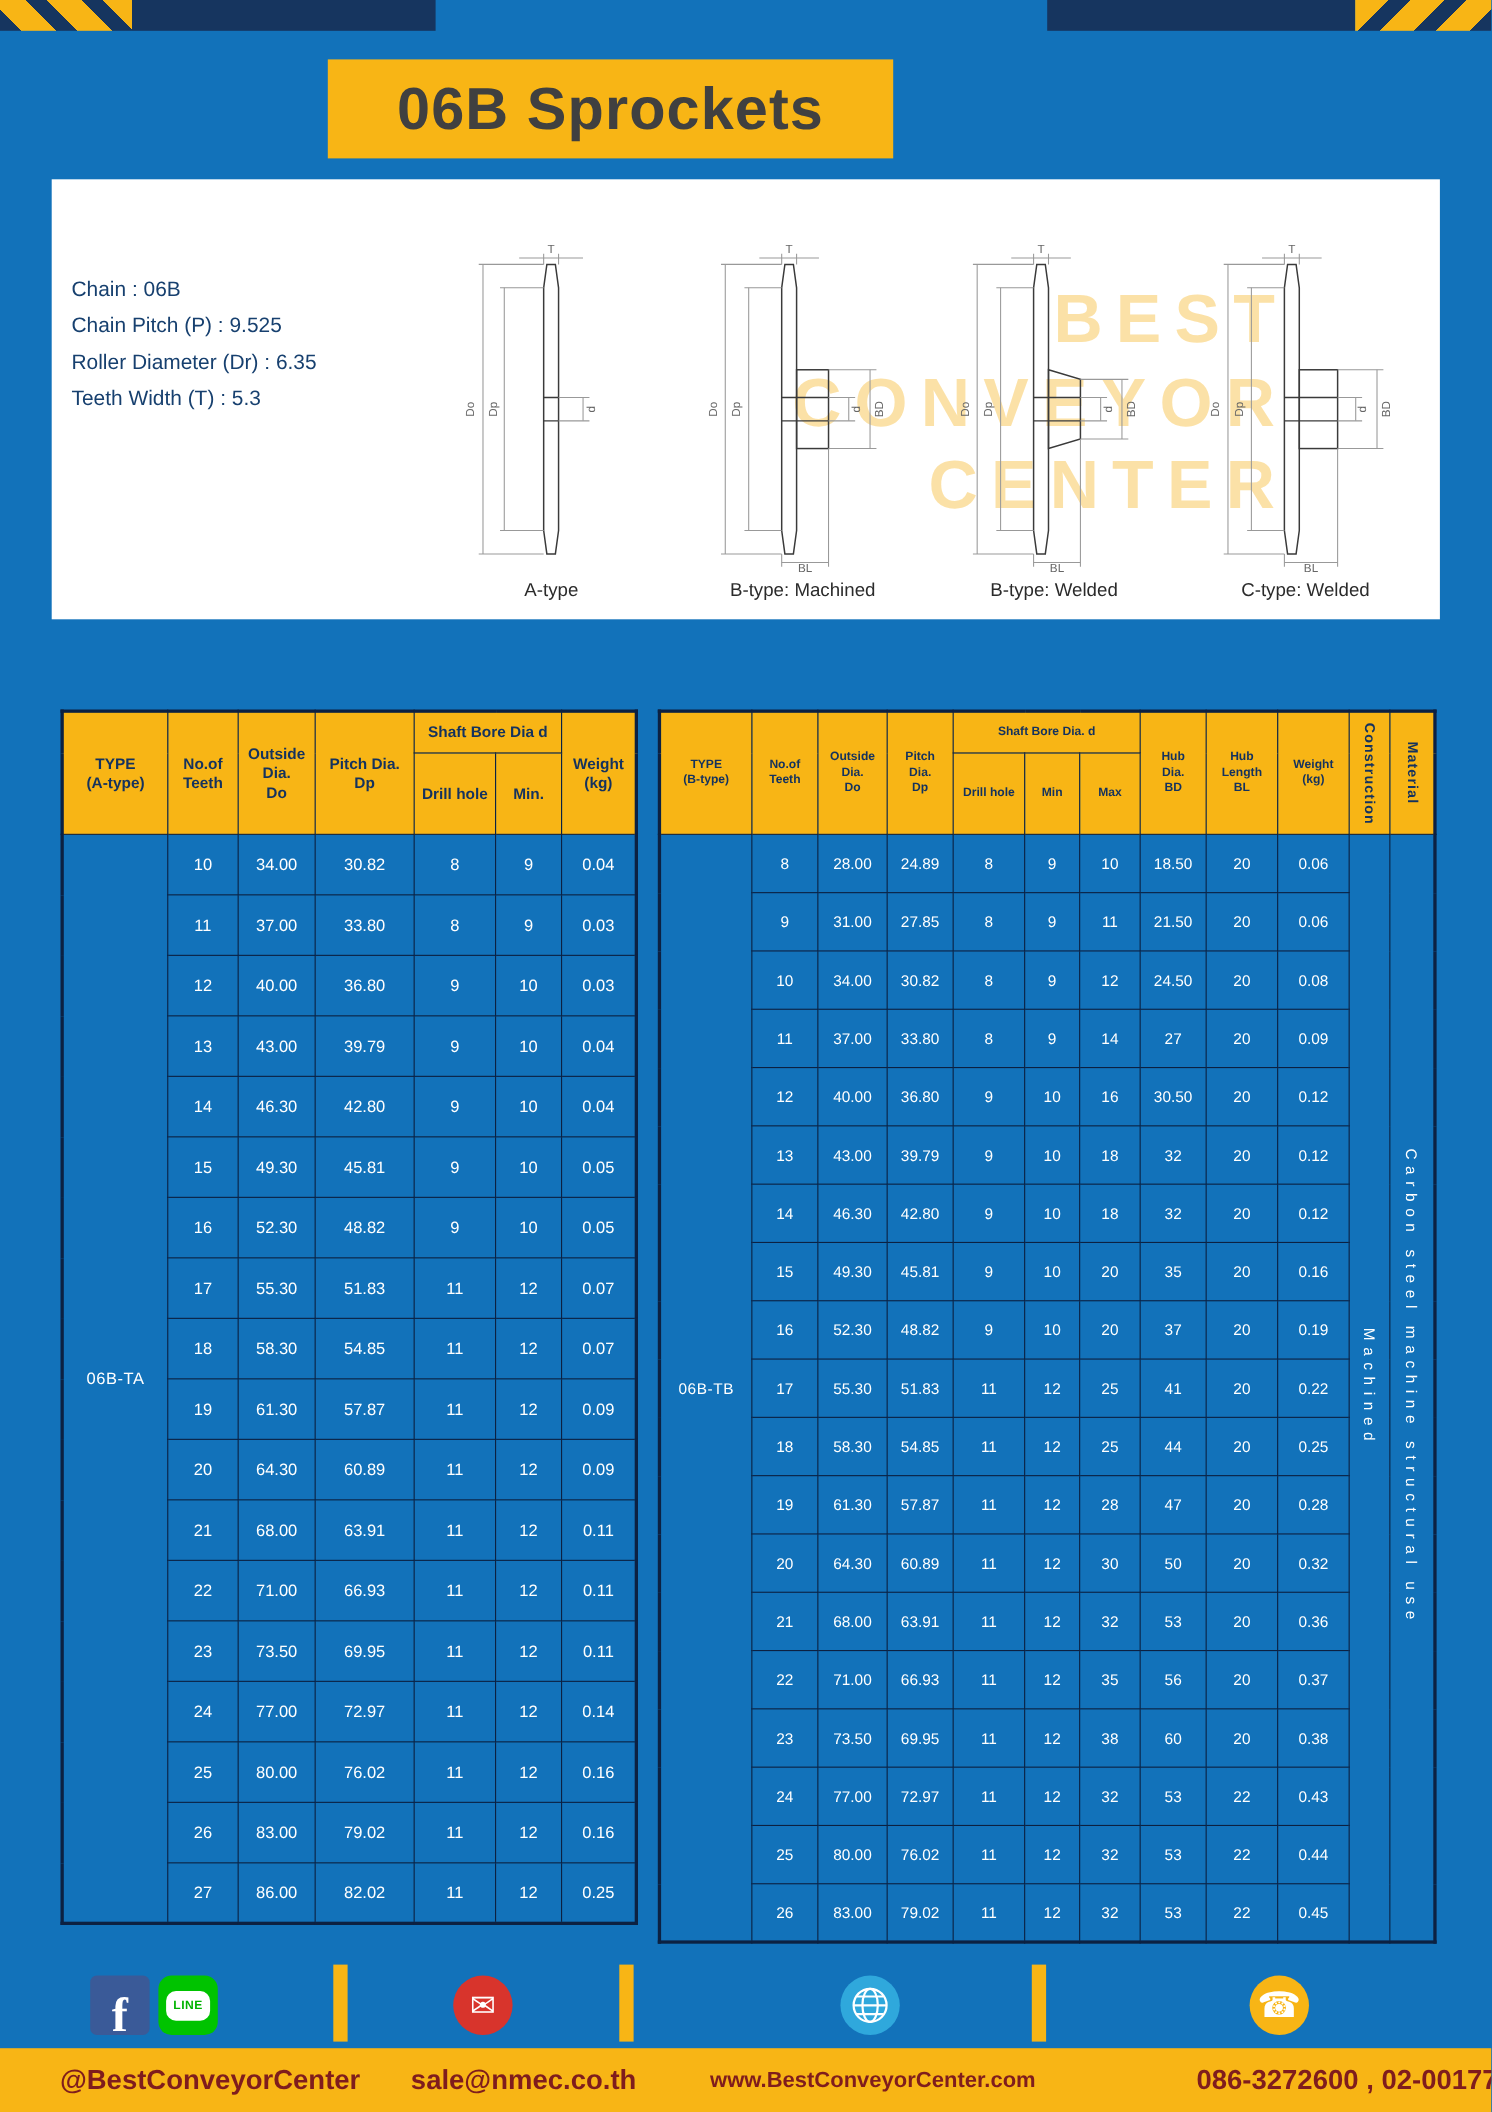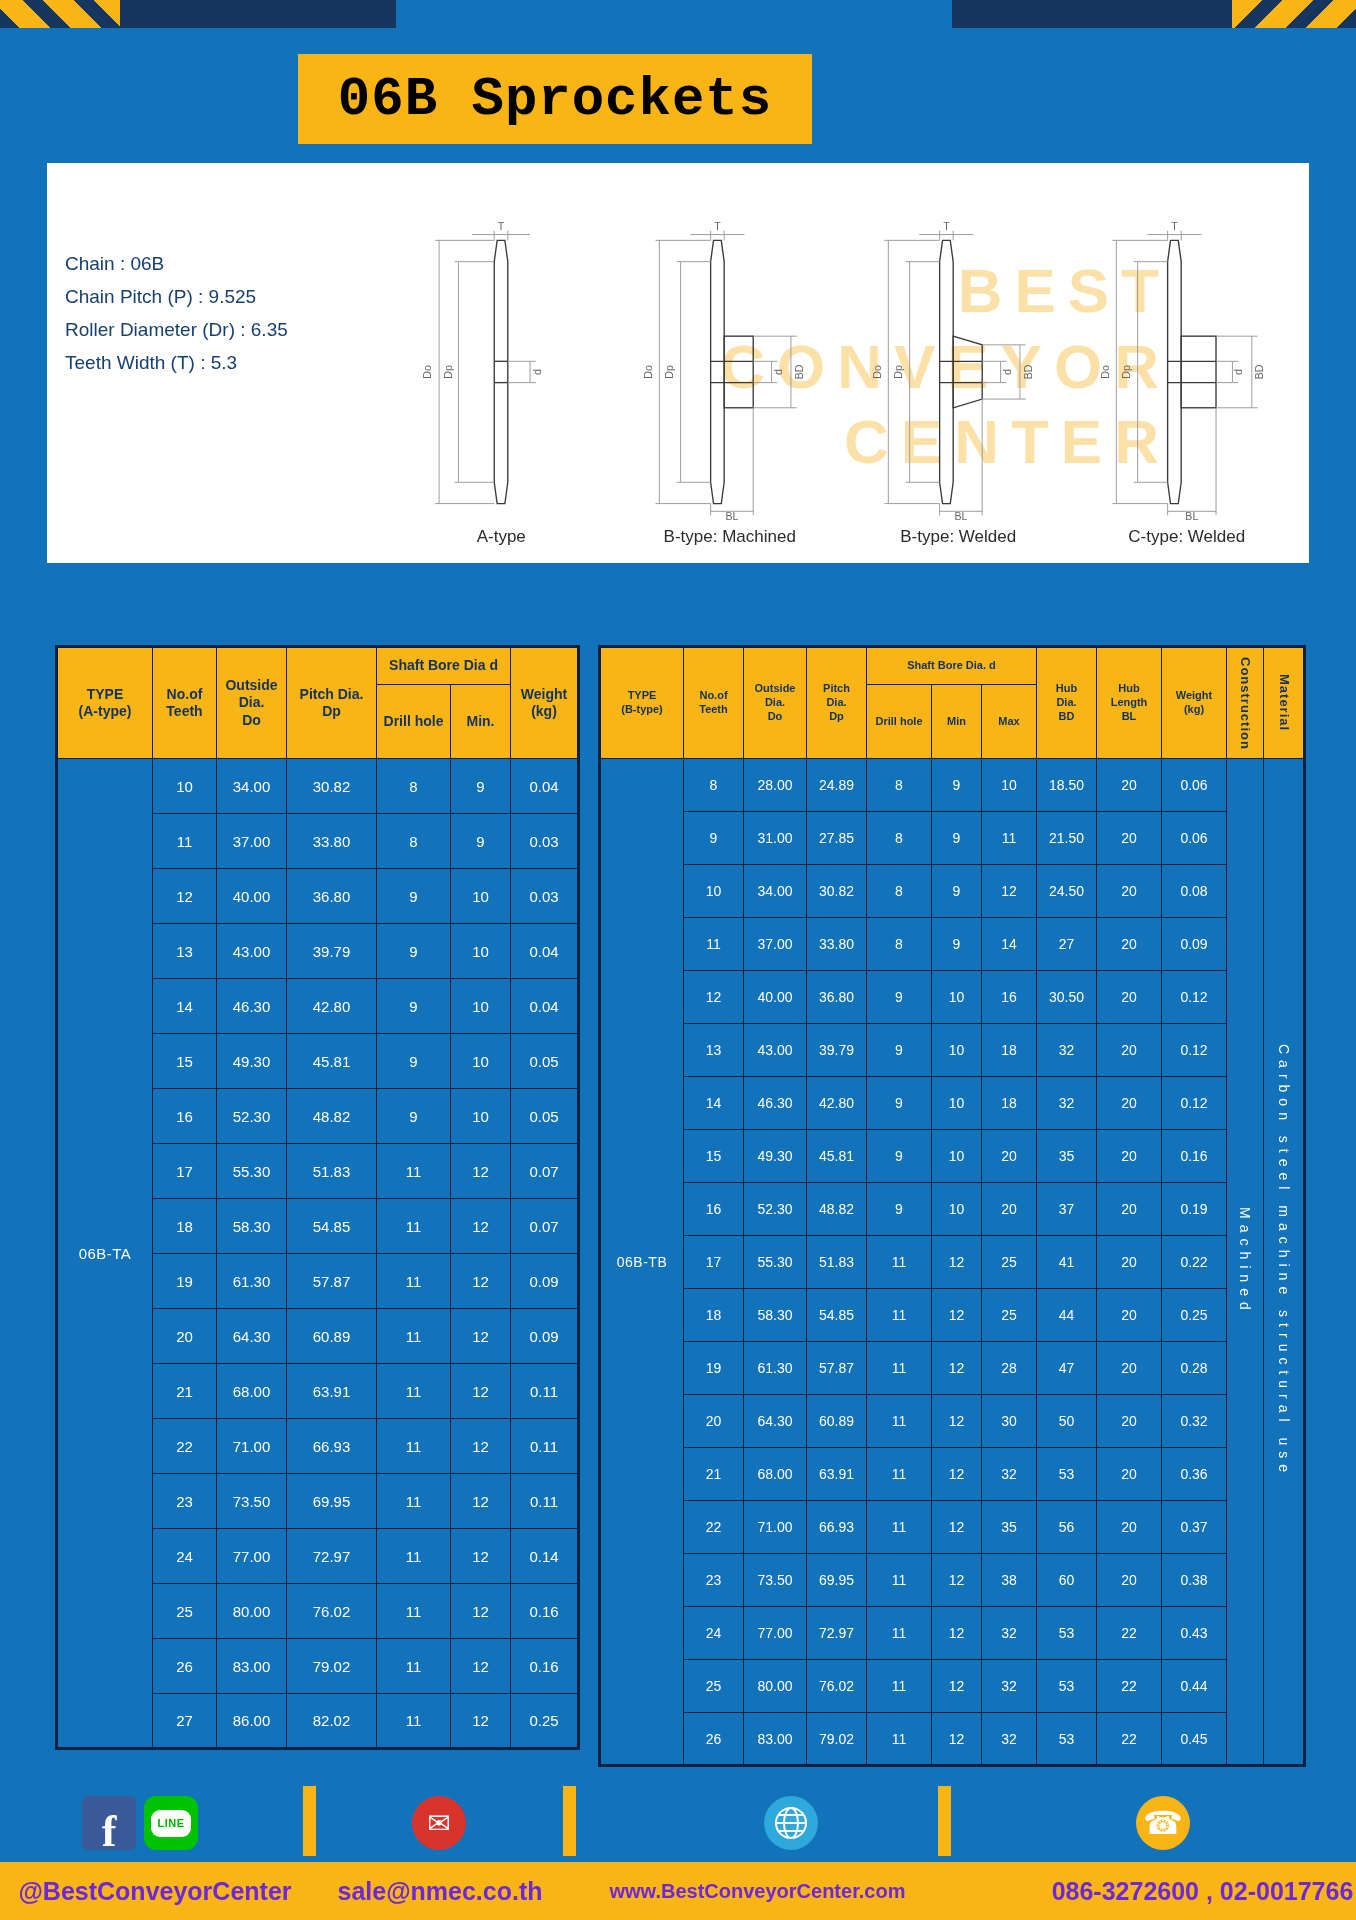--- a/index.html
+++ b/index.html
@@ -10,21 +10,21 @@
   .hazard{position:absolute;top:0;height:28px;}
   .hazard-tl{left:0;width:120px;background:repeating-linear-gradient(45deg,#16355F 0 14px,#F8B515 14px 36px);}
   .hazard-tr{right:0;width:124px;background:repeating-linear-gradient(-45deg,#16355F 0 14px,#F8B515 14px 36px);}
   .bar-navy{position:absolute;top:0;height:28px;background:#16355F;}
   .bar-tl{left:120px;width:276px;}
   .bar-tr{right:124px;width:280px;}
 
   
   .title-banner{position:absolute;left:298px;top:54px;width:514px;height:90px;background:#F8B515;
                 display:flex;align-items:center;justify-content:center;}
-  .title-banner h1{margin:0;font-size:54px;font-weight:bold;color:#000000;letter-spacing:1px;font-family:Liberation Mono, monospace;}
+  .title-banner h1{margin:0;font-size:54px;font-weight:bold;color:#404040;letter-spacing:1px;}
 
   
   .panel{position:absolute;left:47px;top:163px;width:1262px;height:400px;background:#ffffff;}
   .watermark{position:absolute;left:404px;top:42px;width:720px;text-align:right;z-index:0;
              color:#F7B31B;opacity:.38;font-weight:bold;pointer-events:none;margin-top:48px;}
   .watermark div{font-size:62px;letter-spacing:12px;line-height:1.22;}
   .panel-content{position:relative;z-index:1;display:flex;height:100%;}
   .specs{width:340px;padding:84px 0 0 18px;box-sizing:border-box;}
   .specs div{font-size:19px;font-weight:normal;color:#17406F;line-height:33px;white-space:nowrap;}
   .drawings{flex:1;display:flex;padding:12px 8px 4px 0;}
@@ -48,21 +48,21 @@
   .table-b tbody tr{height:53px;}
   .table-b td{font-size:14px;}
   .table-b th{font-size:11px;}
   .type-cell{font-size:17px;letter-spacing:.5px;}
   th.vert{writing-mode:vertical-rl;text-orientation:mixed;font-size:13px;letter-spacing:1px;}
   td.vert-cell{writing-mode:vertical-rl;text-orientation:mixed;font-size:14px;letter-spacing:6px;}
 
   
   .footer-bar{position:absolute;left:0;top:1862px;width:1356px;height:58px;background:#F8B515;}
   .footer-text{position:absolute;top:0;height:58px;display:flex;align-items:center;justify-content:center;
-               color:#6d28d9;font-weight:bold;font-size:25px;white-space:nowrap;}
+               color:#7f1d1d;font-weight:bold;font-size:25px;white-space:nowrap;margin-left:36px;}
   .ft-1{left:0;width:310px;}
   .ft-2{left:310px;width:260px;}
   .ft-3{left:570px;width:375px;font-size:20px;}
   .ft-4{left:997px;width:411px;}
   .footer-divider{position:absolute;width:13px;height:70px;top:1786px;background:#F8B515;}
   .fd-1{left:303px;}.fd-2{left:563px;}.fd-3{left:938px;}
   .ficon{position:absolute;top:1796px;width:54px;height:54px;display:flex;align-items:center;justify-content:center;}
   .icon-fb{left:82px;background:#3A5A98;border-radius:6px;color:#fff;font-size:44px;font-weight:bold;
            font-family:"Liberation Serif",serif;overflow:hidden;align-items:flex-end;}
   .icon-fb span{line-height:.82;}

